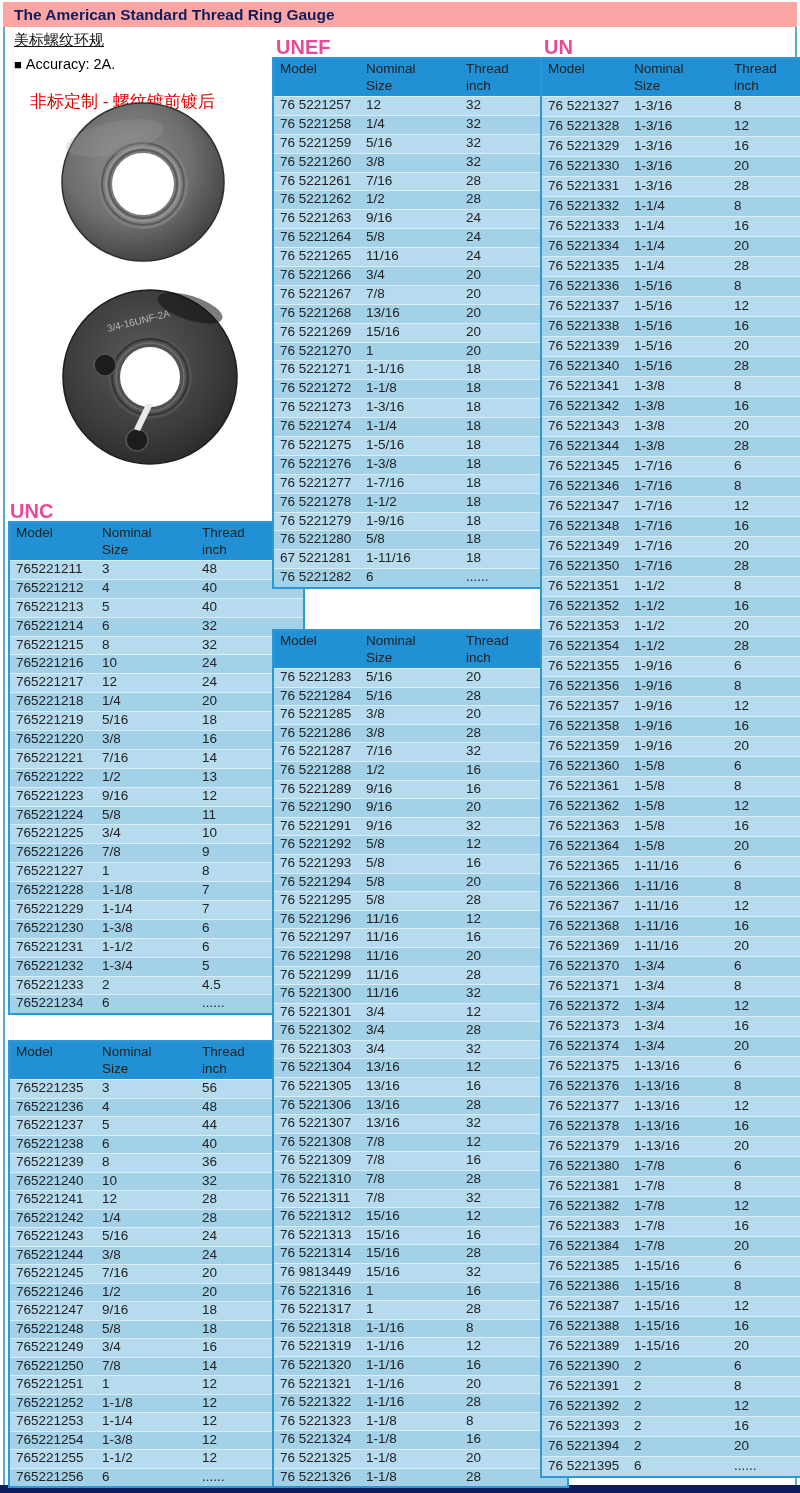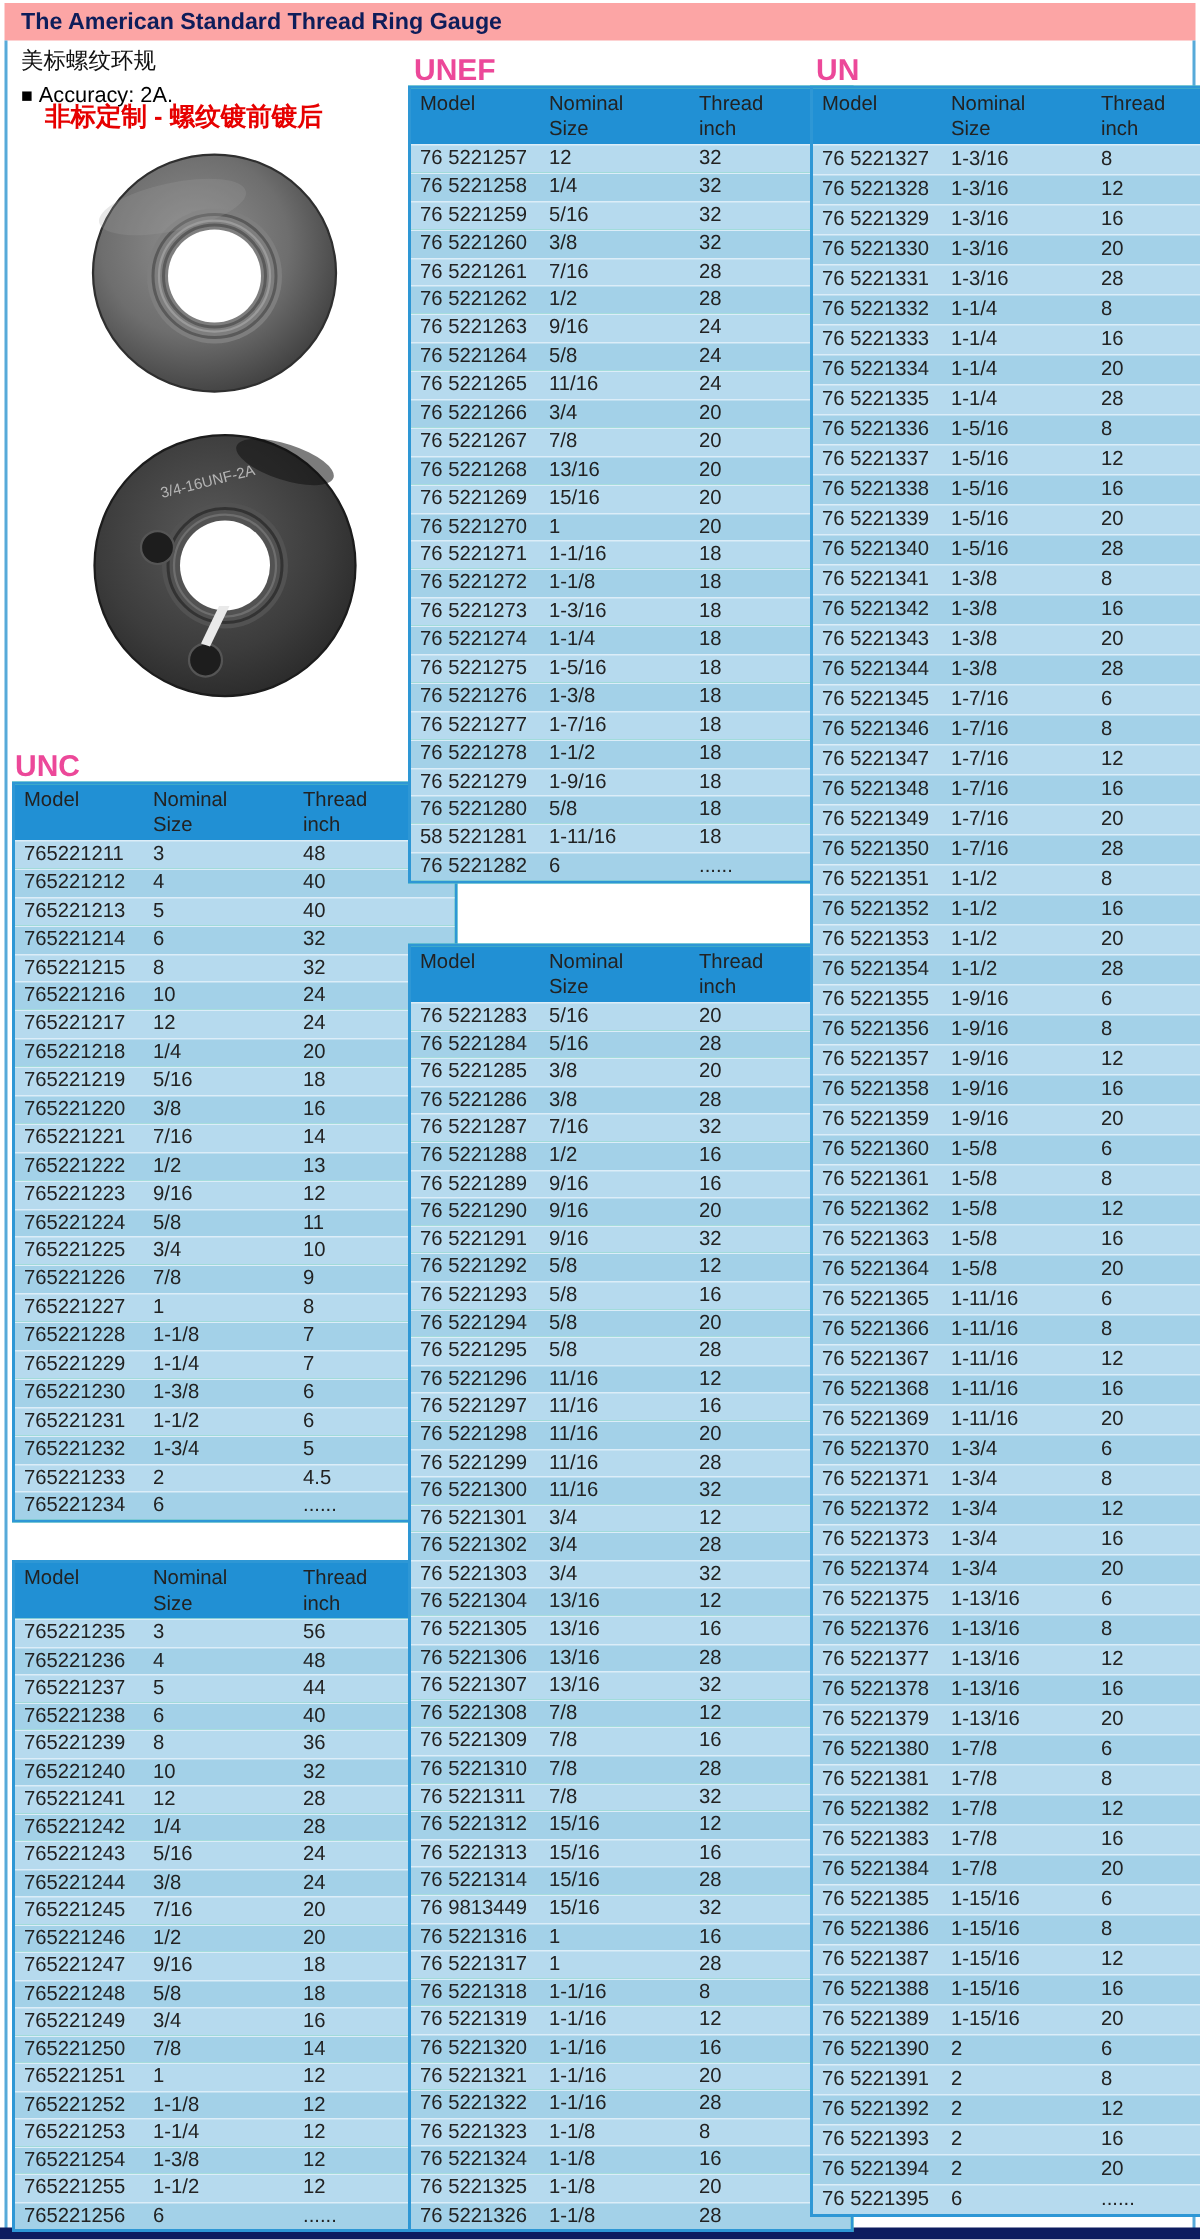--- a/index.html
+++ b/index.html
@@ -9,24 +9,24 @@
   }
   .abs{position:absolute;}
   #titlebar{
     left:3px;right:3px;top:2px;height:25px;background:#fca5a5;
     color:#0e1d5a;font-weight:bold;font-size:15.5px;line-height:25px;
     padding-left:11px;
   }
   #frame-left{left:3px;top:27px;width:2px;height:1459px;background:#57aad9;}
   #frame-right{right:3px;top:27px;width:2px;height:1459px;background:#57aad9;}
   #bottombar{left:0;right:0;top:1485px;height:8px;background:#0d1c5f;}
-  .cn-sub{left:14px;top:31px;font-size:15px;color:#111;}
+  .cn-sub{left:14px;top:31px;font-size:15px;color:#111;text-decoration:underline;}
   .accuracy{left:14px;top:56px;font-size:14.5px;color:#000000;}
   .accuracy .sq{font-size:13px;margin-right:4px;}
-  .rednote{left:30px;top:66px;font-size:17px;font-weight:bold;color:#e60000;}
+  .rednote{left:30px;top:90px;font-size:17px;font-weight:normal;color:#e60000;}
   .section-title{font-weight:bold;font-size:20px;color:#ec4899;}
   .dtable{
     position:absolute;width:297px;background:#86efac;
     border:2px solid #2e97d5;box-sizing:border-box;
   }
   .thead{
     background:#2190d4;color:#0a2e72;display:flex;height:37px;
     padding-top:1px;box-sizing:border-box;
   }
   .thead .c div{line-height:17px;font-size:13.5px;}
@@ -497,21 +497,21 @@
         <span class="c c-model">76 5221279</span>
         <span class="c c-size">1-9/16</span>
         <span class="c c-thread">18</span>
       </div>
       <div class="trow">
         <span class="c c-model">76 5221280</span>
         <span class="c c-size">5/8</span>
         <span class="c c-thread">18</span>
       </div>
       <div class="trow">
-        <span class="c c-model">58 5221281</span>
+        <span class="c c-model">67 5221281</span>
         <span class="c c-size">1-11/16</span>
         <span class="c c-thread">18</span>
       </div>
       <div class="trow">
         <span class="c c-model">76 5221282</span>
         <span class="c c-size">6</span>
         <span class="c c-thread">......</span>
       </div>
     </div>
   </div>

